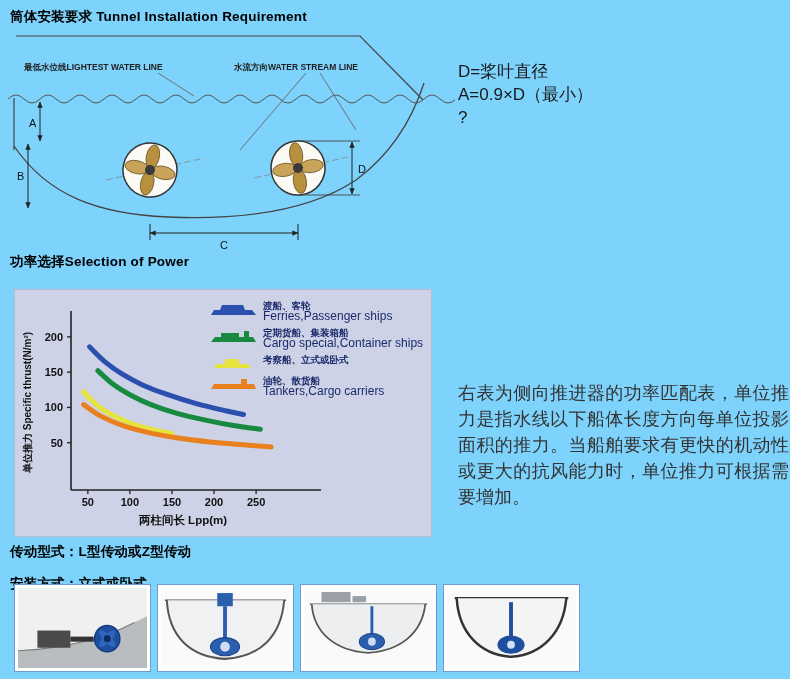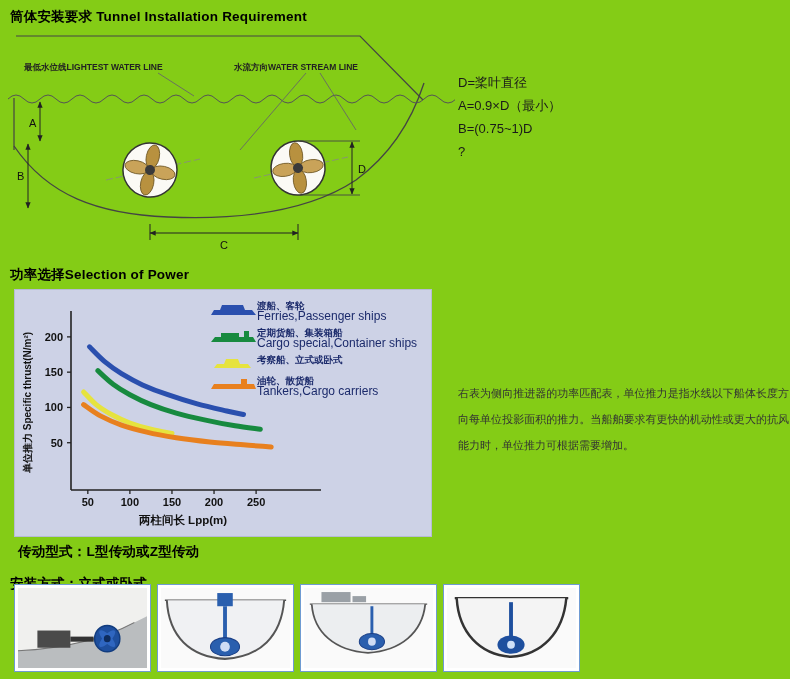--- a/index.html
+++ b/index.html
@@ -1,30 +1,30 @@
 <!DOCTYPE html>
 <html><head>
 <meta charset="utf-8">
 <style>
   *{margin:0;padding:0;box-sizing:border-box}
   html,body{background:#fff}
   body{font-family:"Liberation Sans","DejaVu Sans",sans-serif;color:#000}
-  .page{position:relative;width:790px;height:679px;background:#84cc16;overflow:hidden}
+  .page{position:relative;width:790px;height:679px;background:#7dd3fc;overflow:hidden}
   .title{position:absolute;font-size:13.5px;font-weight:bold;color:#000;letter-spacing:.2px}
   #title-tunnel{left:10px;top:8px}
-  #title-power{left:10px;top:266px}
-  #title-transmission{left:18px;top:543px}
+  #title-power{left:10px;top:253px}
+  #title-transmission{left:10px;top:543px}
   #title-installation{left:10px;top:575px}
   .drawing-wrap{position:absolute;left:8px;top:28px;width:447px;height:235px}
-  .notes{position:absolute;left:458px;top:71px;width:328px;font-size:13px;line-height:23px;color:#1a1a1a}
-  .para{position:absolute;left:458px;top:380px;width:331px;font-size:11px;line-height:26px;color:#333;text-align:justify}
+  .notes{position:absolute;left:458px;top:60px;width:328px;font-size:17px;line-height:23px;color:#1a1a1a}
+  .para{position:absolute;left:458px;top:380px;width:331px;font-size:18px;line-height:26px;color:#333;text-align:justify}
   .chart-panel{position:absolute;left:14px;top:289px;width:418px;height:248px;background:#cdd2e6;border:1px solid #b6bbd4}
   .chart-panel svg.plot{position:absolute;left:0;top:0}
   .legend{position:absolute;left:196px;top:10px;width:218px}
-  .legend-item{display:flex;margin-bottom:6px;align-items:flex-start}
+  .legend-item{display:flex;gap:6px;margin-bottom:6px;align-items:flex-start}
   .legend-item svg{flex:none;margin-top:2px}
   .legend .cn{font-size:9.5px;font-weight:bold;color:#1b2a6b;line-height:11.5px}
   .legend .en{font-size:12px;color:#1b2a6b;line-height:9.5px}
   .thumb{position:absolute;top:584px;width:137px;height:88px;border:1px solid #6f9bd2;background:#fff;padding:3px}
   .thumb svg{width:100%;height:100%;display:block}
   #thumb-1{left:14px}
   #thumb-2{left:157px}
   #thumb-3{left:300px}
   #thumb-4{left:443px}
   text{font-family:"Liberation Sans","DejaVu Sans",sans-serif}
@@ -106,21 +106,20 @@
       </g>
 
       <text x="16" y="42" font-size="8.5" font-weight="bold" fill="#222">最低水位线LIGHTEST WATER LINE</text>
       <text x="226" y="42" font-size="8.5" font-weight="bold" fill="#222">水流方向WATER STREAM LINE</text>
     </svg>
   </div>
 
   <div class="notes">
     <div>D=桨叶直径</div>
     <div>A=0.9×D（最小）</div>
-    <div>B=(0.75~1)D</div>
     <div>?</div>
   </div>
 
   <div class="title" id="title-power">功率选择Selection of Power</div>
 
   <div class="chart-panel">
     <svg class="plot" id="chart-svg" viewBox="0 0 418 248" width="418" height="248">
         <path d="M74.5,56.8 C77.0,59.2 84.3,67.1 89.7,71.6 C95.0,76.0 100.2,79.7 106.5,83.6 C112.8,87.4 119.8,91.3 127.5,94.9 C135.2,98.4 143.6,101.6 152.8,104.7 C161.9,107.9 172.4,111.2 182.2,113.9 C192.0,116.6 203.9,119.2 211.7,121.0 C219.4,122.7 225.7,123.9 228.5,124.5" fill="none" stroke="#2a4fae" stroke-width="5" stroke-linecap="round" stroke-linejoin="round"></path>
         <path d="M82.9,80.7 C85.4,83.0 92.7,90.2 98.1,94.2 C103.4,98.2 108.6,101.3 114.9,104.7 C121.2,108.1 128.2,111.6 135.9,114.6 C143.6,117.7 152.1,120.5 161.2,123.1 C170.3,125.7 180.8,128.0 190.6,130.1 C200.4,132.3 211.0,134.3 220.1,135.8 C229.2,137.3 241.1,138.7 245.3,139.3" fill="none" stroke="#178a3f" stroke-width="5" stroke-linecap="round" stroke-linejoin="round"></path>
         <path d="M68.6,101.9 C70.7,104.0 76.6,110.9 81.2,114.6 C85.9,118.4 90.8,121.4 96.4,124.5 C102.0,127.6 108.3,130.5 114.9,133.0 C121.5,135.4 128.9,137.6 135.9,139.3 C142.9,141.1 153.5,142.8 157.0,143.5" fill="none" stroke="#e6e33e" stroke-width="5" stroke-linecap="round" stroke-linejoin="round"></path>

